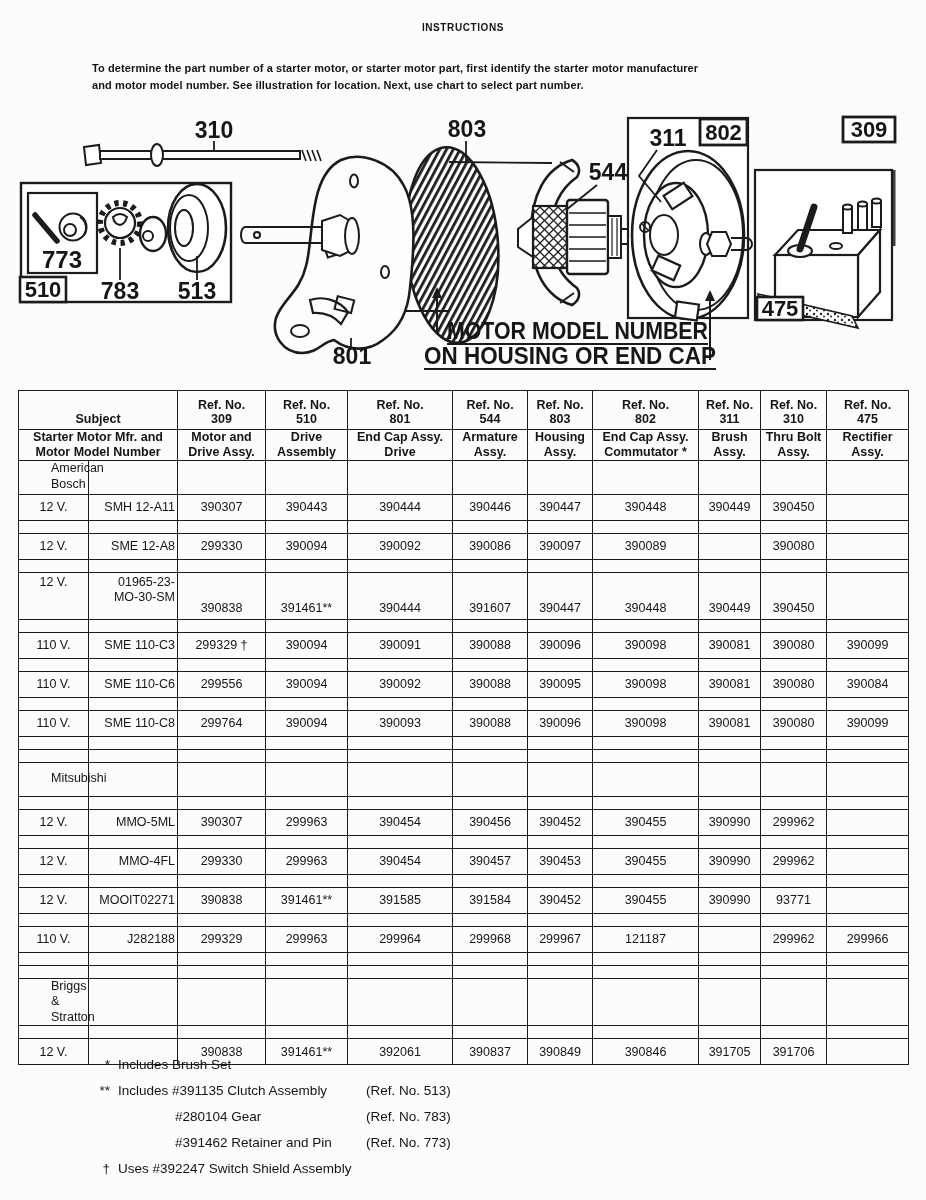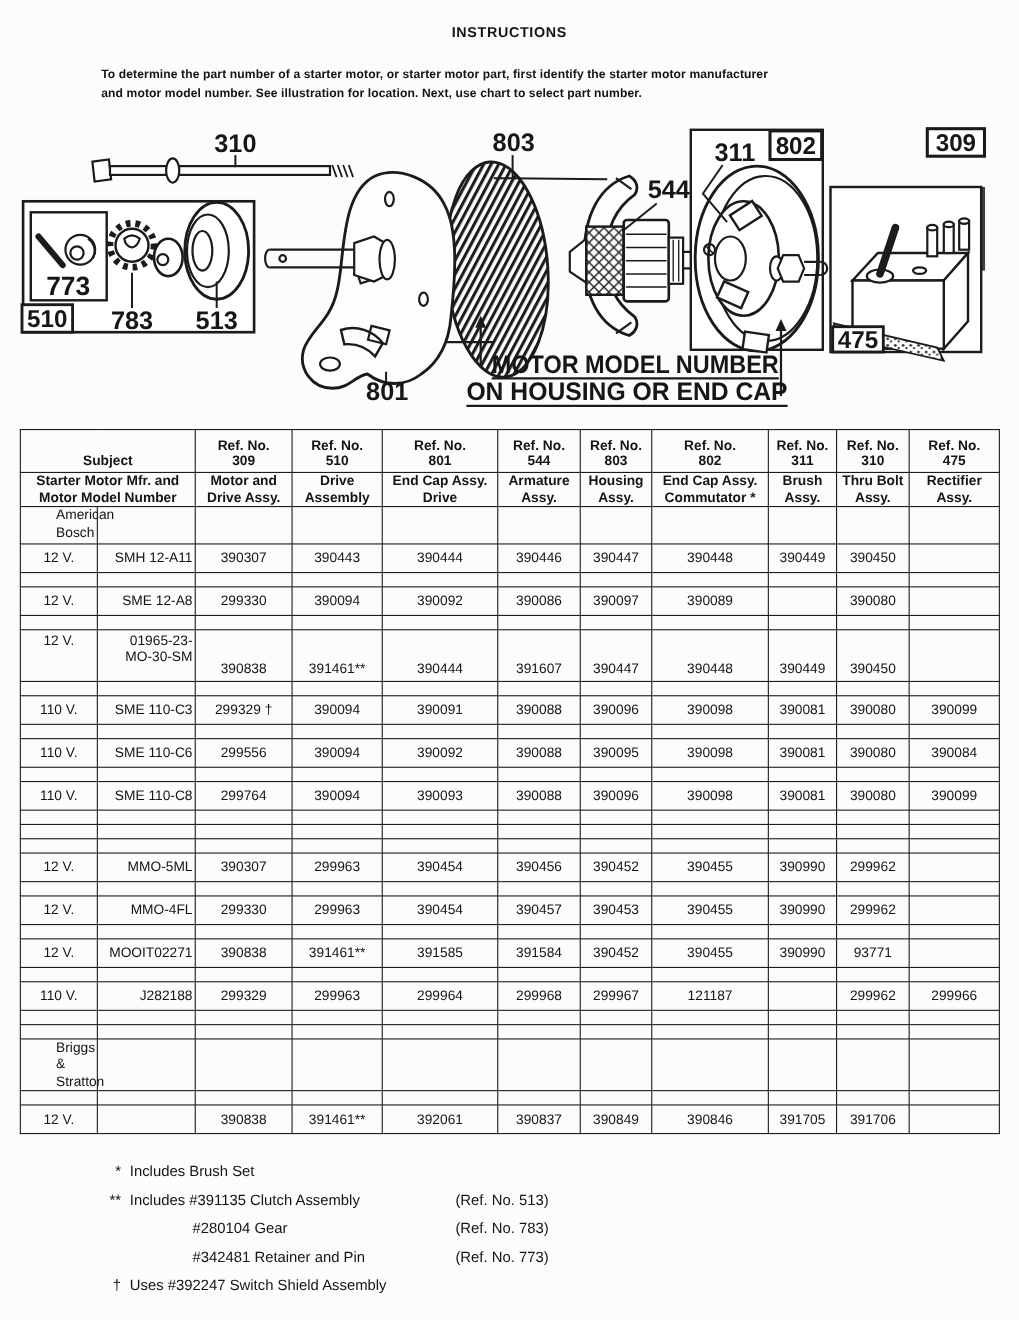--- a/index.html
+++ b/index.html
@@ -1,19 +1,19 @@
 <!DOCTYPE html>
 <html><head>
 <meta charset="utf-8">
 <style>
   html,body{margin:0;padding:0;background:#e9e9e7;}
   .page{position:relative;width:926px;height:1200px;background:#fcfcfa;margin:0 auto;
         font-family:"Liberation Sans",sans-serif;color:#141414;overflow:hidden;}
   .title{position:absolute;top:22px;left:0;width:100%;text-align:center;
-         font-size:13px;font-weight:bold;letter-spacing:.6px;}
+         font-size:10px;font-weight:bold;letter-spacing:.6px;}
   .intro{position:absolute;top:60px;left:92px;width:740px;font-size:11px;font-weight:bold;
          line-height:1.5;white-space:pre-line;letter-spacing:.1px;}
   svg text{font-family:"Liberation Sans",sans-serif;font-weight:bold;fill:#161616;}
   .diagram{position:absolute;top:0;left:0;}
 
   
   table.parts{position:absolute;top:390px;left:18px;width:890px;border-collapse:collapse;
               table-layout:fixed;font-size:12.5px;}
   table.parts th,table.parts td{border:1.5px solid #1c1c1c;padding:0 2px;vertical-align:middle;
               overflow:visible;white-space:pre-line;}
@@ -31,21 +31,21 @@
   tr.tall td{height:42px;}
   tr.tall td.part{vertical-align:bottom;padding-bottom:4px;}
   tr.tall td.volt,tr.tall td.model{vertical-align:top;padding-top:2px;}
 
   
   .footnotes{position:absolute;top:1057px;left:82px;font-size:13.5px;}
   .fn-line{display:grid;grid-template-columns:36px 248px auto;height:26px;align-items:start;}
   .fn-marker{text-align:right;padding-right:8px;}
   .fn-text{white-space:nowrap;}
   .fn-text.indent{padding-left:57px;}
-  .fn-ref{white-space:nowrap;margin-left:48px;}
+  .fn-ref{white-space:nowrap;}
 </style>
 </head>
 <body>
 
 <div class="page">
 
   <div class="title">INSTRUCTIONS</div>
   <div class="intro">To determine the part number of a starter motor, or starter motor part, first identify the starter motor manufacturer
 and motor model number.  See illustration for location.  Next, use chart to select part number.</div>
 
@@ -450,20 +450,33 @@
           <td></td>
           <td></td>
           <td></td>
           <td></td>
           <td></td>
           <td></td>
           <td></td>
           <td></td>
           <td></td>
         </tr>
+        <tr class="group">
+          <td class="mfr">Mitsubishi</td>
+          <td></td>
+          <td></td>
+          <td></td>
+          <td></td>
+          <td></td>
+          <td></td>
+          <td></td>
+          <td></td>
+          <td></td>
+          <td></td>
+        </tr>
         <tr class="sp">
           <td></td>
           <td></td>
           <td></td>
           <td></td>
           <td></td>
           <td></td>
           <td></td>
           <td></td>
           <td></td>
@@ -641,21 +654,21 @@
         <span class="fn-text">Includes #391135 Clutch Assembly</span>
         <span class="fn-ref">(Ref. No. 513)</span>
       </div>
       <div class="fn-line">
         <span class="fn-marker"></span>
         <span class="fn-text indent">#280104 Gear</span>
         <span class="fn-ref">(Ref. No. 783)</span>
       </div>
       <div class="fn-line">
         <span class="fn-marker"></span>
-        <span class="fn-text indent">#342481 Retainer and Pin</span>
+        <span class="fn-text indent">#391462 Retainer and Pin</span>
         <span class="fn-ref">(Ref. No. 773)</span>
       </div>
       <div class="fn-line">
         <span class="fn-marker">†</span>
         <span class="fn-text">Uses #392247 Switch Shield Assembly</span>
         <span class="fn-ref"></span>
       </div>
     </div>
 
 </div>

